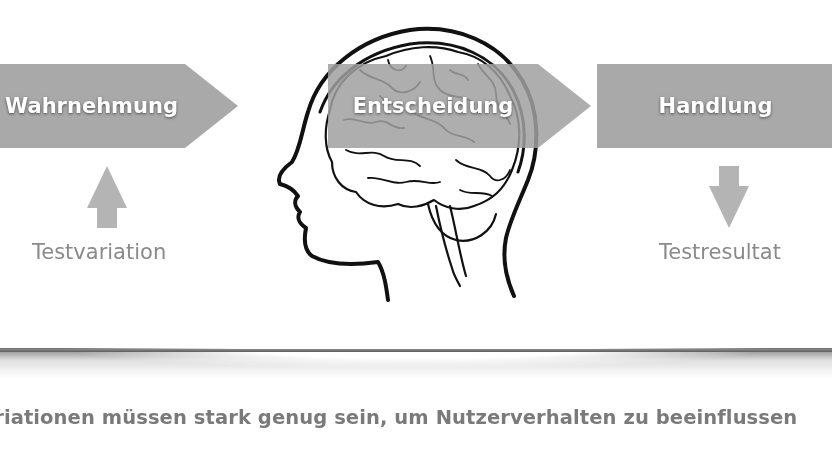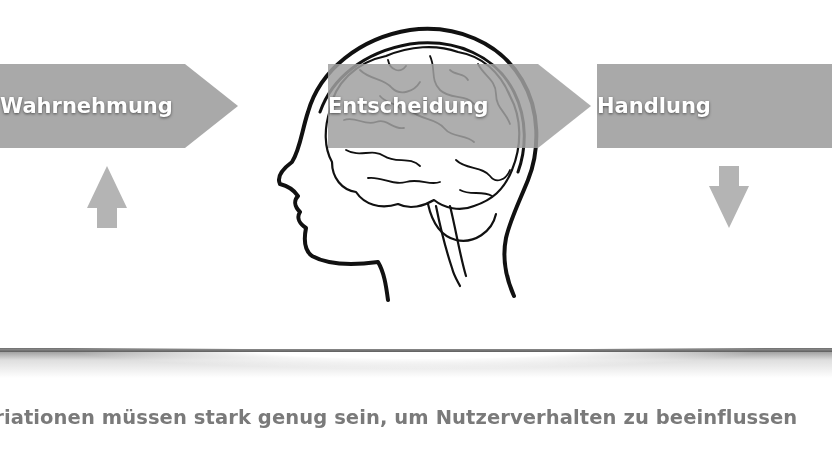--- a/index.html
+++ b/index.html
@@ -3,21 +3,21 @@
 <meta charset="utf-8">
 <style>
   html, body { margin:0; padding:0; background:#ffffff; }
   body { width:832px; height:468px; position:relative; overflow:hidden;
          font-family:"DejaVu Sans", sans-serif; }
   .stage { position:absolute; left:0; top:0; width:832px; height:350px; }
   .arrow { position:absolute; top:64px; height:84px; background:#a9a9a9;
            clip-path: polygon(0 0, calc(100% - 53px) 0, 100% 50%, calc(100% - 53px) 100%, 0 100%); }
   .arrow.mid { background:rgba(160,160,160,0.85); }
   .arrow-label { position:absolute; top:0; height:84px; line-height:84px; color:#ffffff;
-                 font-weight:bold; font-size:21px; text-align:left; white-space:nowrap;
+                 font-weight:bold; font-size:21px; text-align:center; white-space:nowrap;
                  text-shadow:0 1px 3px rgba(0,0,0,0.55); }
   .io-label { position:absolute; font-size:21px; color:#8a8a8a; white-space:nowrap; }
   .io-arrow { position:absolute; }
   .head { position:absolute; left:260px; top:0; }
   .shelf { position:absolute; left:0; top:348px; width:832px; height:30px;
     background: radial-gradient(ellipse 60% 100% at 50% 0%, rgba(255,255,255,1) 35%, rgba(255,255,255,0) 70%),
                 linear-gradient(to bottom, #6e6e6e 0px, #9a9a9a 3px, rgba(200,200,200,0.6) 12px, rgba(255,255,255,0) 30px); }
   .shelf-line { position:absolute; left:0; top:349px; width:832px; height:3px;
     background:linear-gradient(to bottom,#8a8a8a,#5e5e5e); }
   .caption { position:absolute; left:-40px; top:406px; font-size:19.5px; font-weight:bold;
@@ -69,22 +69,24 @@
   <div class="arrow mid" style="left:286px; width:263px;margin-left:42px;">
     <span class="arrow-label" style="left:0; width:210px;">Entscheidung</span>
   </div>
   <div class="arrow" style="left:597px; width:290px;">
     <span class="arrow-label" style="left:0; width:237px;">Handlung</span>
   </div>
 
   <svg class="io-arrow" style="left:86px; top:166px;" width="42" height="62" viewBox="0 0 42 62">
     <polygon points="21,0 41,42 31,42 31,62 11,62 11,42 1,42" fill="#b4b4b4"></polygon>
   </svg>
+  <div class="io-label" style="left:32px; top:240px;">Testvariation</div>
 
   <svg class="io-arrow" style="left:708px; top:166px;" width="42" height="62" viewBox="0 0 42 62">
     <polygon points="11,0 31,0 31,20 41,20 21,62 1,20 11,20" fill="#b4b4b4"></polygon>
   </svg>
+  <div class="io-label" style="left:659px; top:240px;">Testresultat</div>
 </div>
 
 <div class="shelf"></div>
 <div class="shelf-line"></div>
 
 <div class="caption">-Variationen müssen stark genug sein, um Nutzerverhalten zu beeinflussen</div>
 
 </body></html>

